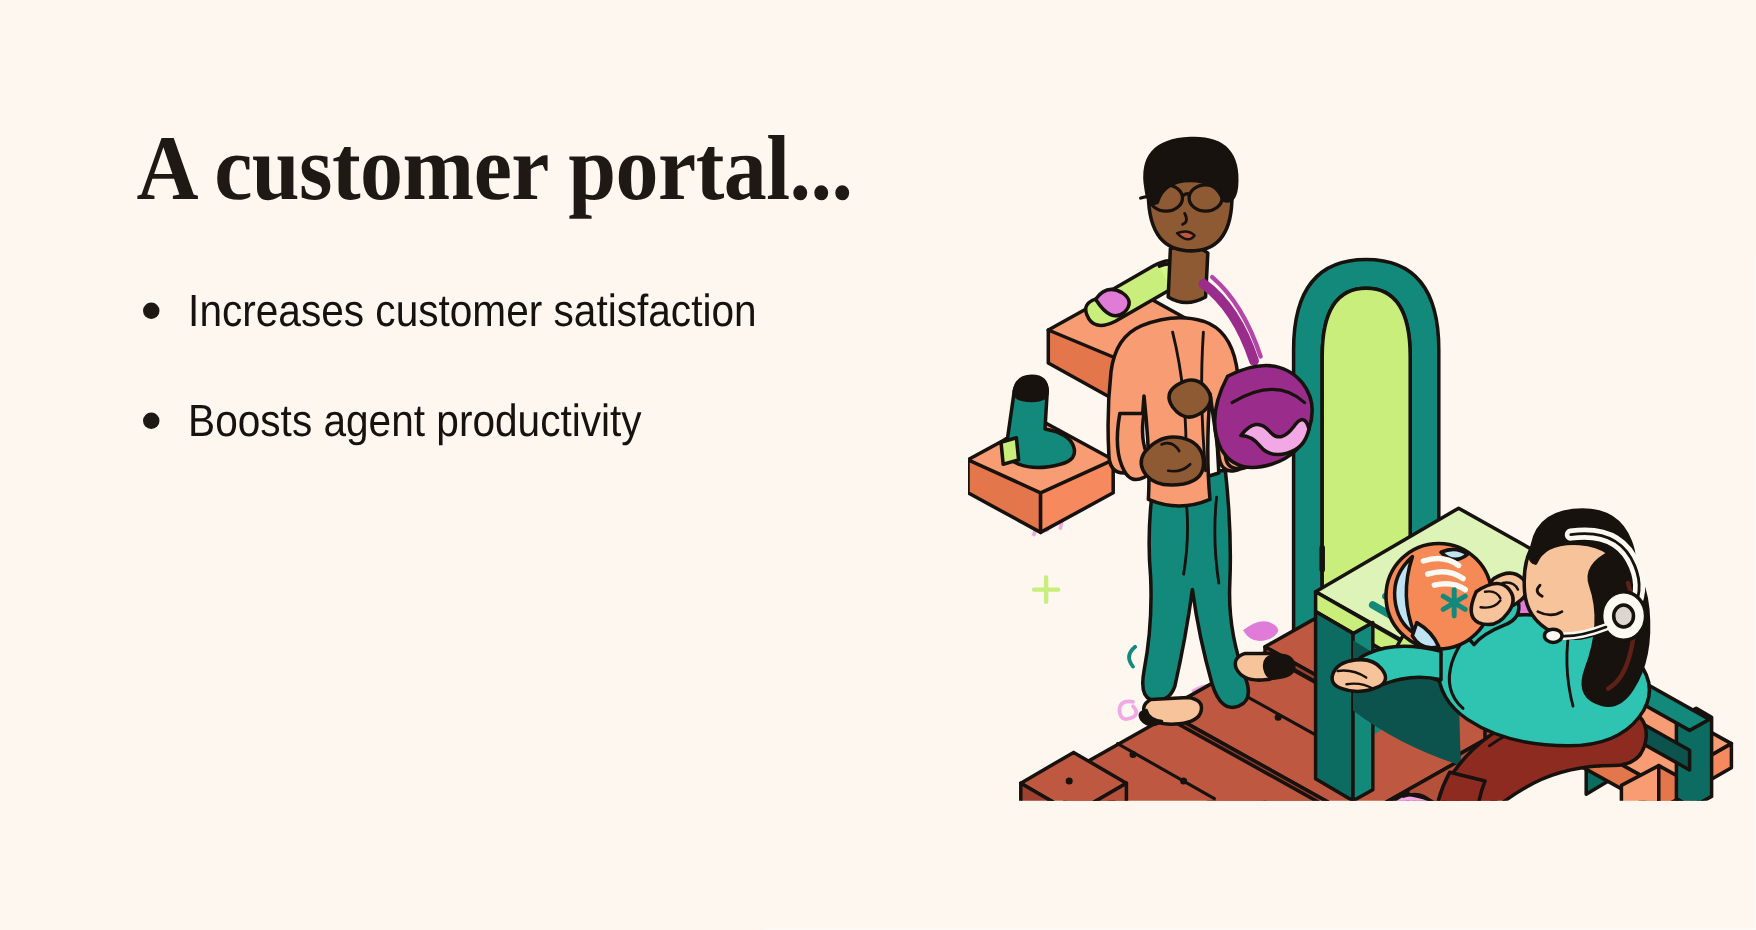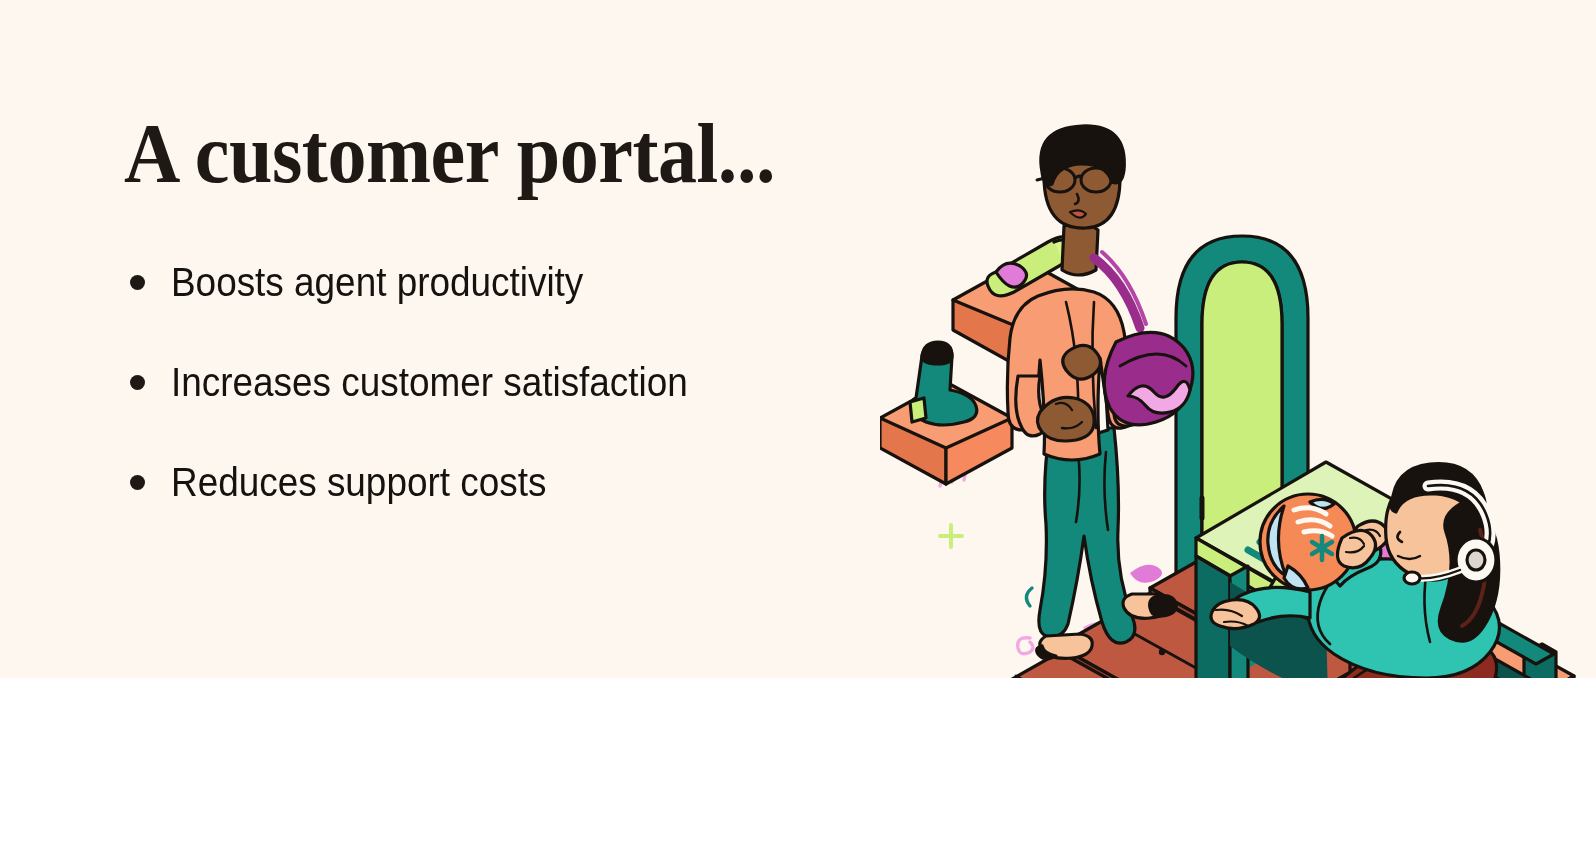--- a/index.html
+++ b/index.html
@@ -8,21 +8,21 @@
   }
   body {
     width: 1596px;
     height: 845px;
     overflow: hidden;
     font-family: "Liberation Sans", sans-serif;
   }
   #slide {
     position: relative;
     width: 1596px;
-    height: 678px;
+    height: 845px;
     background: #FDF7F0;
     overflow: hidden;
   }
   #text-column {
     position: absolute;
     left: 124px;
     top: 112px;
     width: 790px;
   }
   #page-title {
@@ -88,29 +88,25 @@
 
 <div id="slide" style="background: rgb(253, 247, 240);">
 
   <div id="text-column">
 
     <h1 id="page-title" style="color: rgb(30, 25, 20);">A customer portal...</h1>
 
     <ul id="bullet-list">
       <li class="bullet-item">
         <span class="bullet-dot"></span>
-        <span class="bullet-label">Boosts agent productivity</span>
-      </li>
-      <li class="bullet-item">
-        <span class="bullet-dot"></span>
         <span class="bullet-label">Increases customer satisfaction</span>
       </li>
       <li class="bullet-item">
         <span class="bullet-dot"></span>
-        <span class="bullet-label">Reduces support costs</span>
+        <span class="bullet-label">Boosts agent productivity</span>
       </li>
     </ul>
 
   </div>
 
   <div id="illustration">
     <svg viewBox="0 0 710 610" xmlns="http://www.w3.org/2000/svg">
       <g stroke="#17120E" stroke-width="3.2" stroke-linejoin="round" stroke-linecap="round">
 
         <g fill="none">

